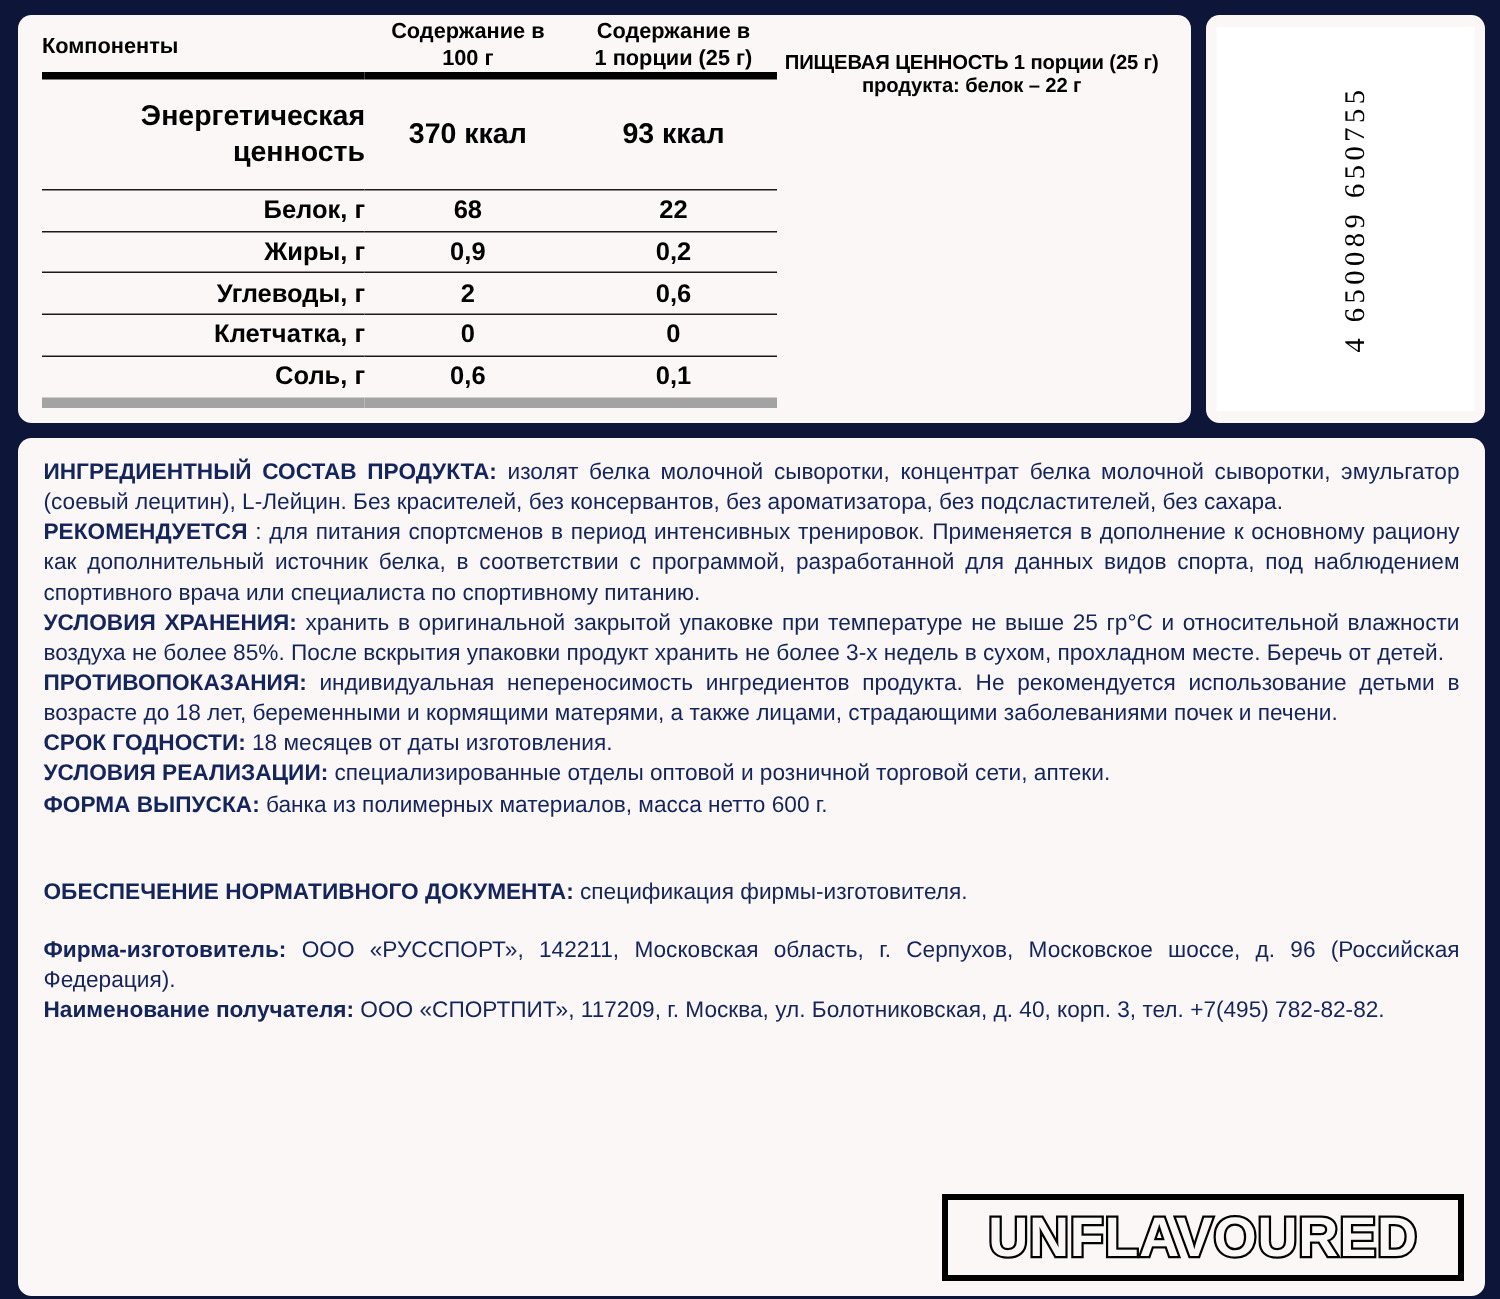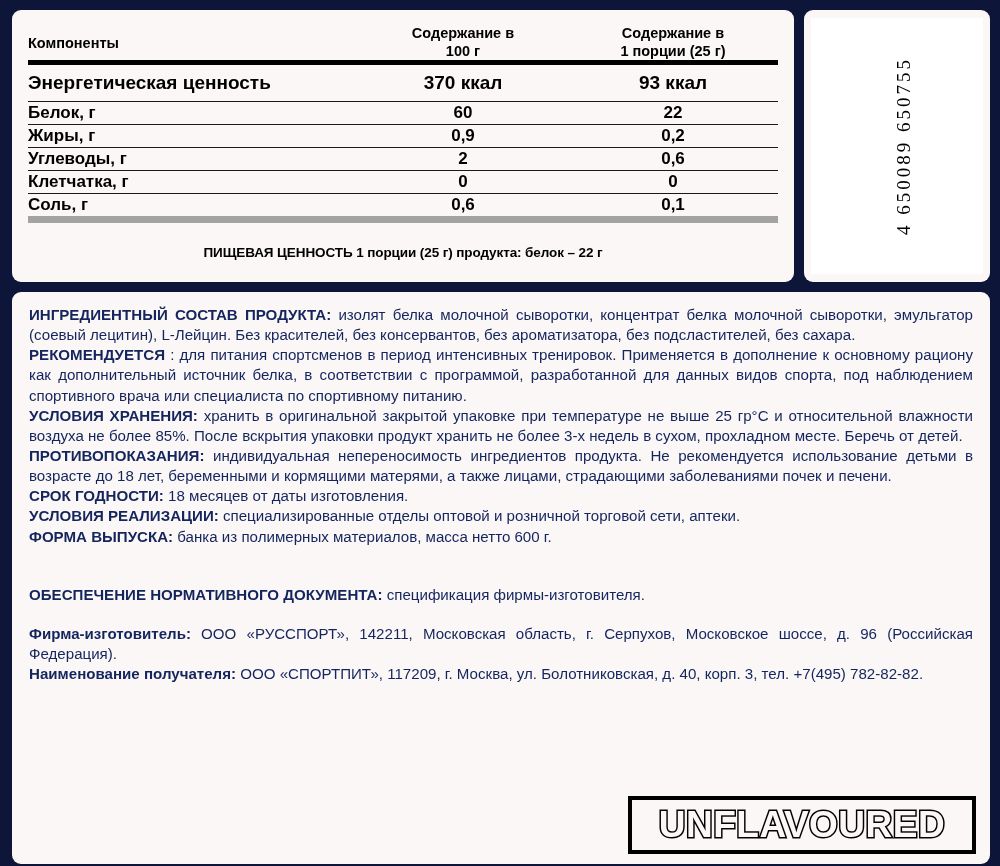--- a/index.html
+++ b/index.html
@@ -31,23 +31,23 @@
   }
 
   .panel {
     background: #fbf7f6;
     border-radius: 9px;
   }
 
   .nutrition-panel {
     flex: 1 1 auto;
     width: 778px;
-    padding: 14px 16px 10px 16px;
-    display: flex;
-    flex-direction: column;
+    padding: 2px 16px 10px 16px;
+    display: flex;
+    flex-direction: row;
   }
 
   .barcode-panel {
     flex: 0 0 186px;
     width: 186px;
     padding: 8px 7px;
     display: flex;
     align-items: stretch;
     justify-content: flex-start;
   }
@@ -82,21 +82,21 @@
   tbody tr { border-bottom: 1.6px solid #1a1a1a; }
   tbody tr:last-child { border-bottom: 7px solid #a3a3a3; }
 
   tbody td {
     font-size: 17px;
     font-weight: bold;
     padding: 3px 0 3px 0;
     line-height: 1.3;
   }
   tbody tr.row-energy td { font-size: 19px; padding: 6px 0 5px 0; }
-  tbody td.col-name { text-align: left; }
+  tbody td.col-name { text-align: right; }
 
   .footnote {
     text-align: center;
     font-size: 13.5px;
     font-weight: bold;
     color: #000;
     margin-top: 22px;
     letter-spacing: -0.1px;
   }
 
@@ -215,21 +215,21 @@
           </tr>
         </thead>
         <tbody>
           <tr class="row-energy">
             <td class="col-name">Энергетическая ценность</td>
             <td class="col-v1">370 ккал</td>
             <td class="col-v2">93 ккал</td>
           </tr>
           <tr>
             <td class="col-name">Белок, г</td>
-            <td class="col-v1">60</td>
+            <td class="col-v1">68</td>
             <td class="col-v2">22</td>
           </tr>
           <tr>
             <td class="col-name">Жиры, г</td>
             <td class="col-v1">0,9</td>
             <td class="col-v2">0,2</td>
           </tr>
           <tr>
             <td class="col-name">Углеводы, г</td>
             <td class="col-v1">2</td>

